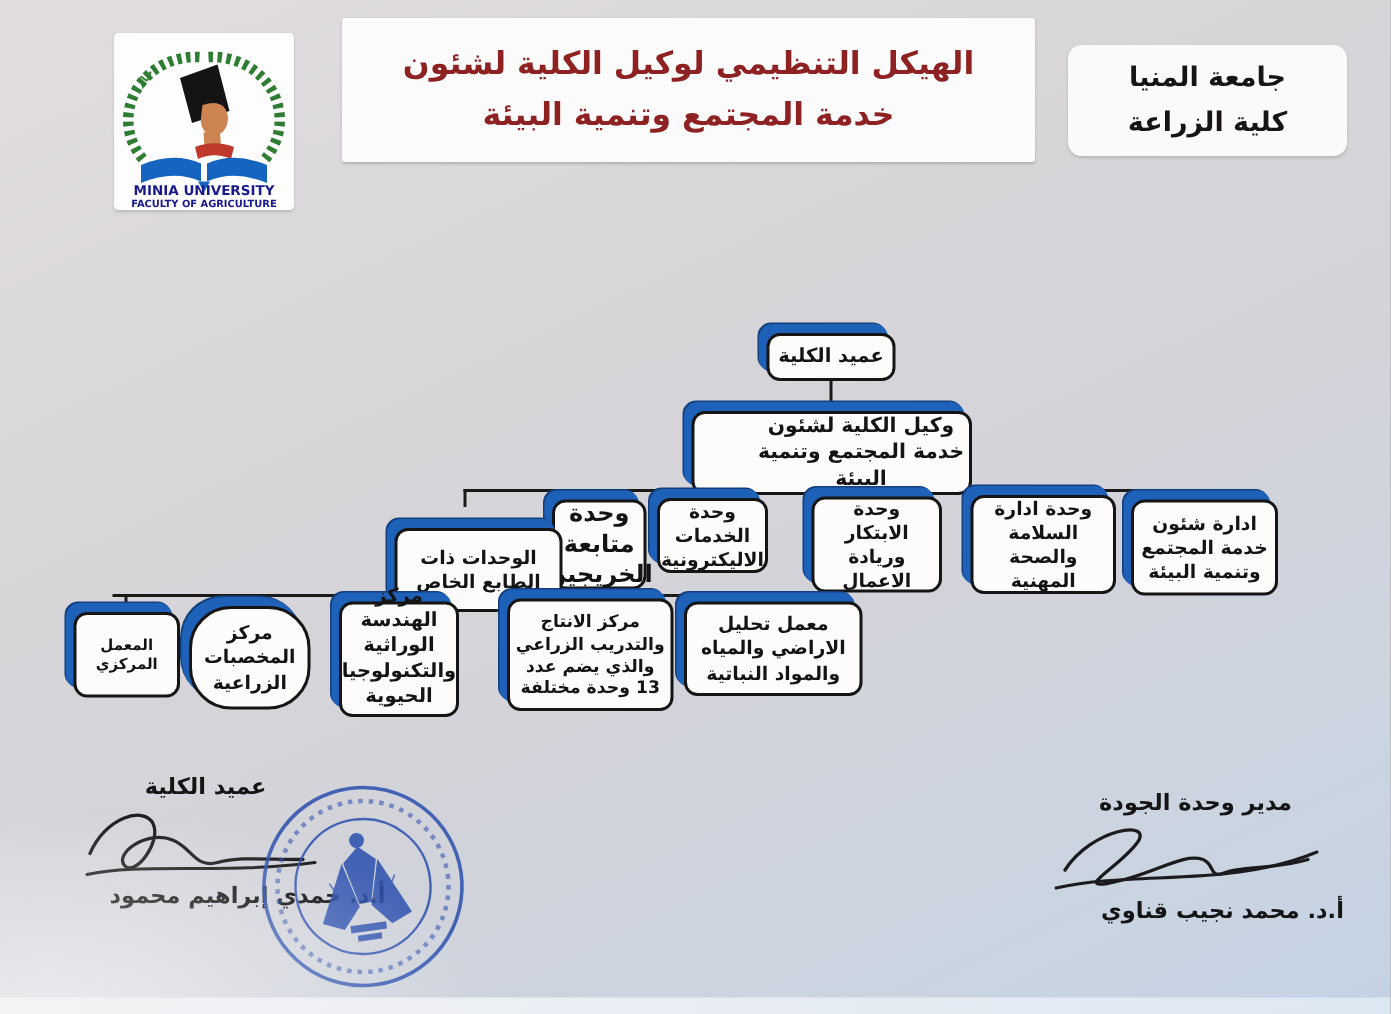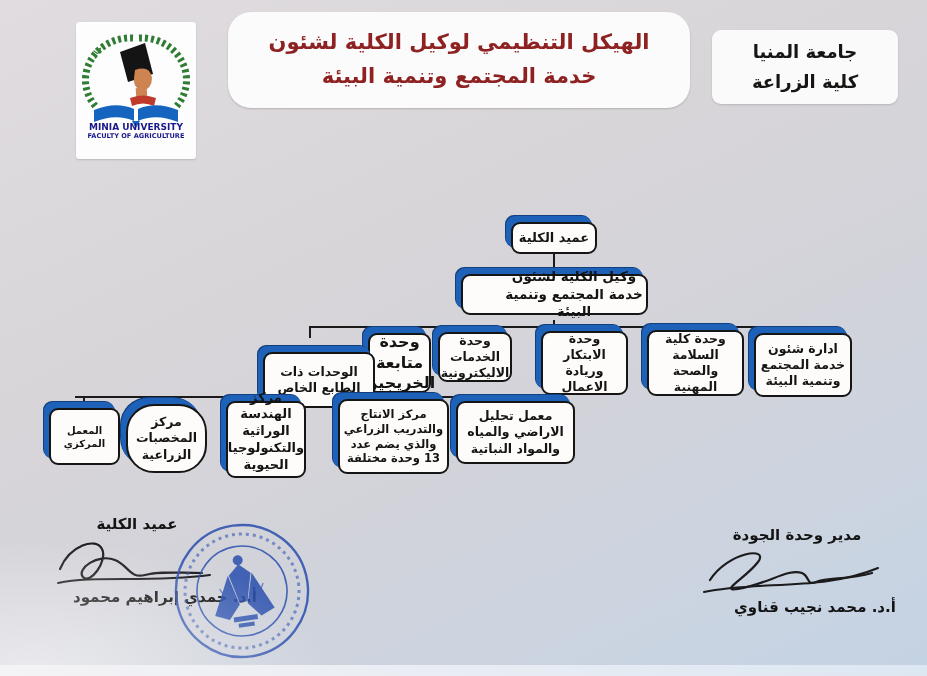--- a/index.html
+++ b/index.html
@@ -19,52 +19,52 @@
   }
   .corner-fade{
     position:absolute;left:0;bottom:0;width:330px;height:140px;
     background:radial-gradient(ellipse at 10% 100%,rgba(255,255,255,.55),rgba(255,255,255,0) 70%);
     pointer-events:none;
   }
 
   
   .title-box{
     position:absolute;left:228px;top:12px;width:462px;height:96px;
-    background:#fcfbfb;border-radius:23px;
+    background:#fcfbfb;border-radius:2px;
     box-shadow:0 1px 2px rgba(0,0,0,.18);
     display:flex;align-items:center;justify-content:center;
     direction:rtl;text-align:center;
     font-weight:bold;font-size:21px;line-height:1.6;color:#8e2121;
     padding:4px 18px;box-sizing:border-box;
   }
   .univ-box{
     position:absolute;left:712px;top:30px;width:186px;height:74px;
     background:#fbfafa;border-radius:9px;
     box-shadow:0 1px 2px rgba(0,0,0,.15);
     display:flex;flex-direction:column;align-items:center;justify-content:center;
     direction:rtl;text-align:center;
     font-weight:bold;font-size:18px;line-height:1.65;color:#171513;
   }
   .logo-box{
-    position:absolute;left:76px;top:22px;width:120px;height:137px;
+    position:absolute;left:76px;top:22px;width:120px;height:118px;
     background:#fefdfd;border-radius:3px;box-shadow:0 1px 2px rgba(0,0,0,.15);
   }
 
   
   .node{
     position:absolute;background:#fdfcfa;
     border:2px solid #151515;border-radius:9px;
     box-shadow:-5px -6px 0 0 #1e61b8,-6px -7px 0 0 #133f7c;
     display:flex;align-items:center;justify-content:center;
     direction:rtl;text-align:center;
     font-weight:bold;color:#141414;
     padding:2px 3px;box-sizing:border-box;line-height:1.3;
   }
   .n-dean   {left:511px;top:222px;width:86px; height:32px;font-size:13px;}
-  .n-vice   {left:461px;top:274px;width:187px;height:41px;font-size:13.5px;padding-left:42px;}
+  .n-vice   {left:461px;top:274px;width:187px;height:56px;font-size:13.5px;padding-left:42px;}
   .n-comm   {left:754px;top:333px;width:98px; height:64px;font-size:12.5px;}
   .n-safety {left:647px;top:330px;width:97px; height:66px;font-size:12.5px;}
   .n-innov  {left:541px;top:331px;width:87px; height:64px;font-size:12.5px;}
   .n-eserv  {left:438px;top:332px;width:74px; height:50px;font-size:12.5px;}
   .n-grad   {left:368px;top:333px;width:63px; height:60px;font-size:16px;}
   .n-special{left:263px;top:352px;width:112px; height:56px;font-size:12.5px;align-items:center;}
   .n-soil   {left:456px;top:401px;width:119px;height:63px;font-size:12.5px;}
   .n-prod   {left:338px;top:399px;width:111px;height:75px;font-size:11.5px;}
   .n-genetic{left:226px;top:401px;width:80px;height:77px;font-size:13px;align-items:flex-end;}
   .n-fert   {left:126px;top:404px;width:81px; height:69px;font-size:12.5px;border-radius:28px;}
@@ -134,21 +134,21 @@
   <div class="node n-dean">
     <span>عميد الكلية</span>
   </div>
   <div class="node n-vice">
     <span>وكيل الكلية لشئون خدمة المجتمع وتنمية البيئة</span>
   </div>
   <div class="node n-comm">
     <span>ادارة شئون خدمة المجتمع وتنمية البيئة</span>
   </div>
   <div class="node n-safety">
-    <span>وحدة كلية السلامة والصحة المهنية</span>
+    <span>وحدة ادارة السلامة والصحة المهنية</span>
   </div>
   <div class="node n-innov">
     <span>وحدة الابتكار وريادة الاعمال</span>
   </div>
   <div class="node n-eserv">
     <span>وحدة الخدمات الاليكترونية</span>
   </div>
   <div class="node n-grad">
     <span>وحدة متابعة الخريجين</span>
   </div>

